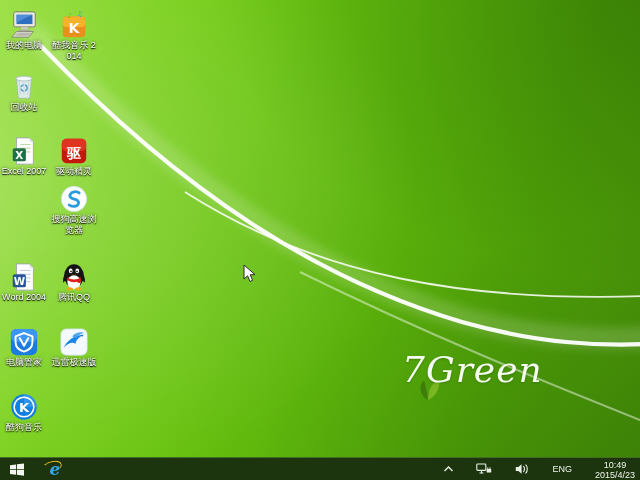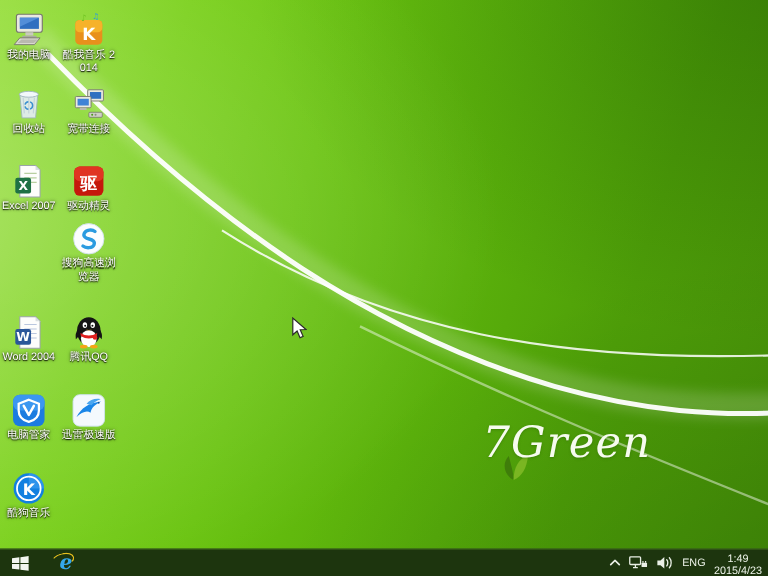--- a/index.html
+++ b/index.html
@@ -30,21 +30,21 @@
     border-top:1px solid rgba(110,180,55,.45);z-index:8;display:flex;align-items:center;box-sizing:border-box;}
   .tb-btn{height:23px;display:flex;align-items:center;justify-content:center;}
   .start-btn{width:34px;}
   .ie-btn{width:30px;margin-left:6px;position:relative;}
   .ie-e{color:#35a8ea;font-size:17px;font-weight:bold;font-style:italic;line-height:17px;
     font-family:"DejaVu Serif","Liberation Serif",serif;position:relative;}
   .ie-halo{position:absolute;left:3px;top:3px;width:17px;height:9px;border:1.6px solid #e8c11e;
     border-bottom-color:transparent;border-left-color:transparent;border-radius:50%;
     transform:rotate(-14deg);pointer-events:none;}
   .tb-spacer{flex:1;}
-  .tray{display:flex;align-items:center;gap:7px;padding-right:5px;height:23px;}
+  .tray{display:flex;align-items:center;gap:23px;padding-right:5px;height:23px;}
   .tray .txt{color:#eef4ea;font-size:9px;}
   .clock{text-align:center;color:#eef4ea;font-size:9px;line-height:10px;padding-top:1px;}
 </style>
 </head>
 <body>
 
 <div class="desktop">
 
   <svg class="swoosh" width="640" height="457" viewBox="0 0 640 457">
     <defs>
@@ -96,33 +96,20 @@
   <div class="dicon" style="left:0;top:72px">
     <svg class="img" viewBox="0 0 32 32">
       <path d="M8,7 L24,7 L22,28 L10,28 Z" fill="#e3edf2" opacity="0.92" stroke="#9fb4bf" stroke-width="0.8"></path>
       <ellipse cx="16" cy="7" rx="8.5" ry="2.6" fill="#f2f8fb" stroke="#9fb4bf" stroke-width="0.8"></ellipse>
       <path d="M11,10 L12,24 M16,10 L16,24 M21,10 L20,24" stroke="#c2d2da" stroke-width="1" fill="none"></path>
       <circle cx="16" cy="17" r="3.4" fill="none" stroke="#3a8fd0" stroke-width="1.3" stroke-dasharray="4 1.6"></circle>
     </svg>
     <span class="lbl">回收站</span>
   </div>
 
-  <div class="dicon" style="left:50px;top:72px">
-    <svg class="img" viewBox="0 0 32 32">
-      <rect x="15" y="3" width="14" height="10" rx="1" fill="#e9e9df" stroke="#77776d" stroke-width="0.8"></rect>
-      <rect x="17" y="5" width="10" height="6" fill="#2f6fc0"></rect>
-      <rect x="4" y="9" width="14" height="10" rx="1" fill="#e9e9df" stroke="#77776d" stroke-width="0.8"></rect>
-      <rect x="6" y="11" width="10" height="6" fill="#3f83d6"></rect>
-      <rect x="8" y="19" width="6" height="2" fill="#b9b9af"></rect>
-      <rect x="16" y="23" width="12" height="4.5" rx="1" fill="#cfcfc5" stroke="#77776d" stroke-width="0.7"></rect>
-      <circle cx="19" cy="25.2" r="0.9" fill="#4a9b18"></circle>
-      <circle cx="22" cy="25.2" r="0.9" fill="#87897f"></circle>
-    </svg>
-    <span class="lbl">宽带连接</span>
-  </div>
 
   <div class="dicon" style="left:0;top:136px">
     <svg class="img" viewBox="0 0 32 32">
       <path d="M8,2 L22,2 L26,6 L26,30 L8,30 Z" fill="#fdfdfb" stroke="#9aa4a8" stroke-width="0.9"></path>
       <path d="M22,2 L22,6 L26,6 Z" fill="#d8dee0"></path>
       <path d="M12,9 H23 M12,13 H23 M12,17 H23" stroke="#b8cfa0" stroke-width="1"></path>
       <rect x="4" y="13" width="14" height="14" rx="2" fill="#1f7145"></rect>
       <text x="11" y="24" font-size="11" font-weight="bold" fill="#fff" text-anchor="middle" font-family="DejaVu Sans,sans-serif">X</text>
     </svg>
     <span class="lbl">Excel 2007</span>
@@ -234,19 +221,19 @@
         <rect x="10.6" y="6" width="4.6" height="3.6" rx="0.6" fill="#e9efe5"></rect>
         <path d="M11.8,6 V4.4 M14,6 V4.4" stroke="#e9efe5" stroke-width="1"></path>
       </svg>
       <svg width="14" height="12" viewBox="0 0 14 12">
         <path d="M0.8,4 H3.4 L6.6,1.2 V10.8 L3.4,8 H0.8 Z" fill="#e9efe5"></path>
         <path d="M8.6,3.4 C9.8,4.6 9.8,7.4 8.6,8.6" fill="none" stroke="#e9efe5" stroke-width="1.1" stroke-linecap="round"></path>
         <path d="M10.8,1.8 C12.8,3.8 12.8,8.2 10.8,10.2" fill="none" stroke="#e9efe5" stroke-width="1.1" stroke-linecap="round"></path>
       </svg>
       <span class="txt">ENG</span>
       <div class="clock">
-        <div>1:49</div>
+        <div>10:49</div>
         <div>2015/4/23</div>
       </div>
     </div>
   </div>
 
 </div>
 
 </body></html>

